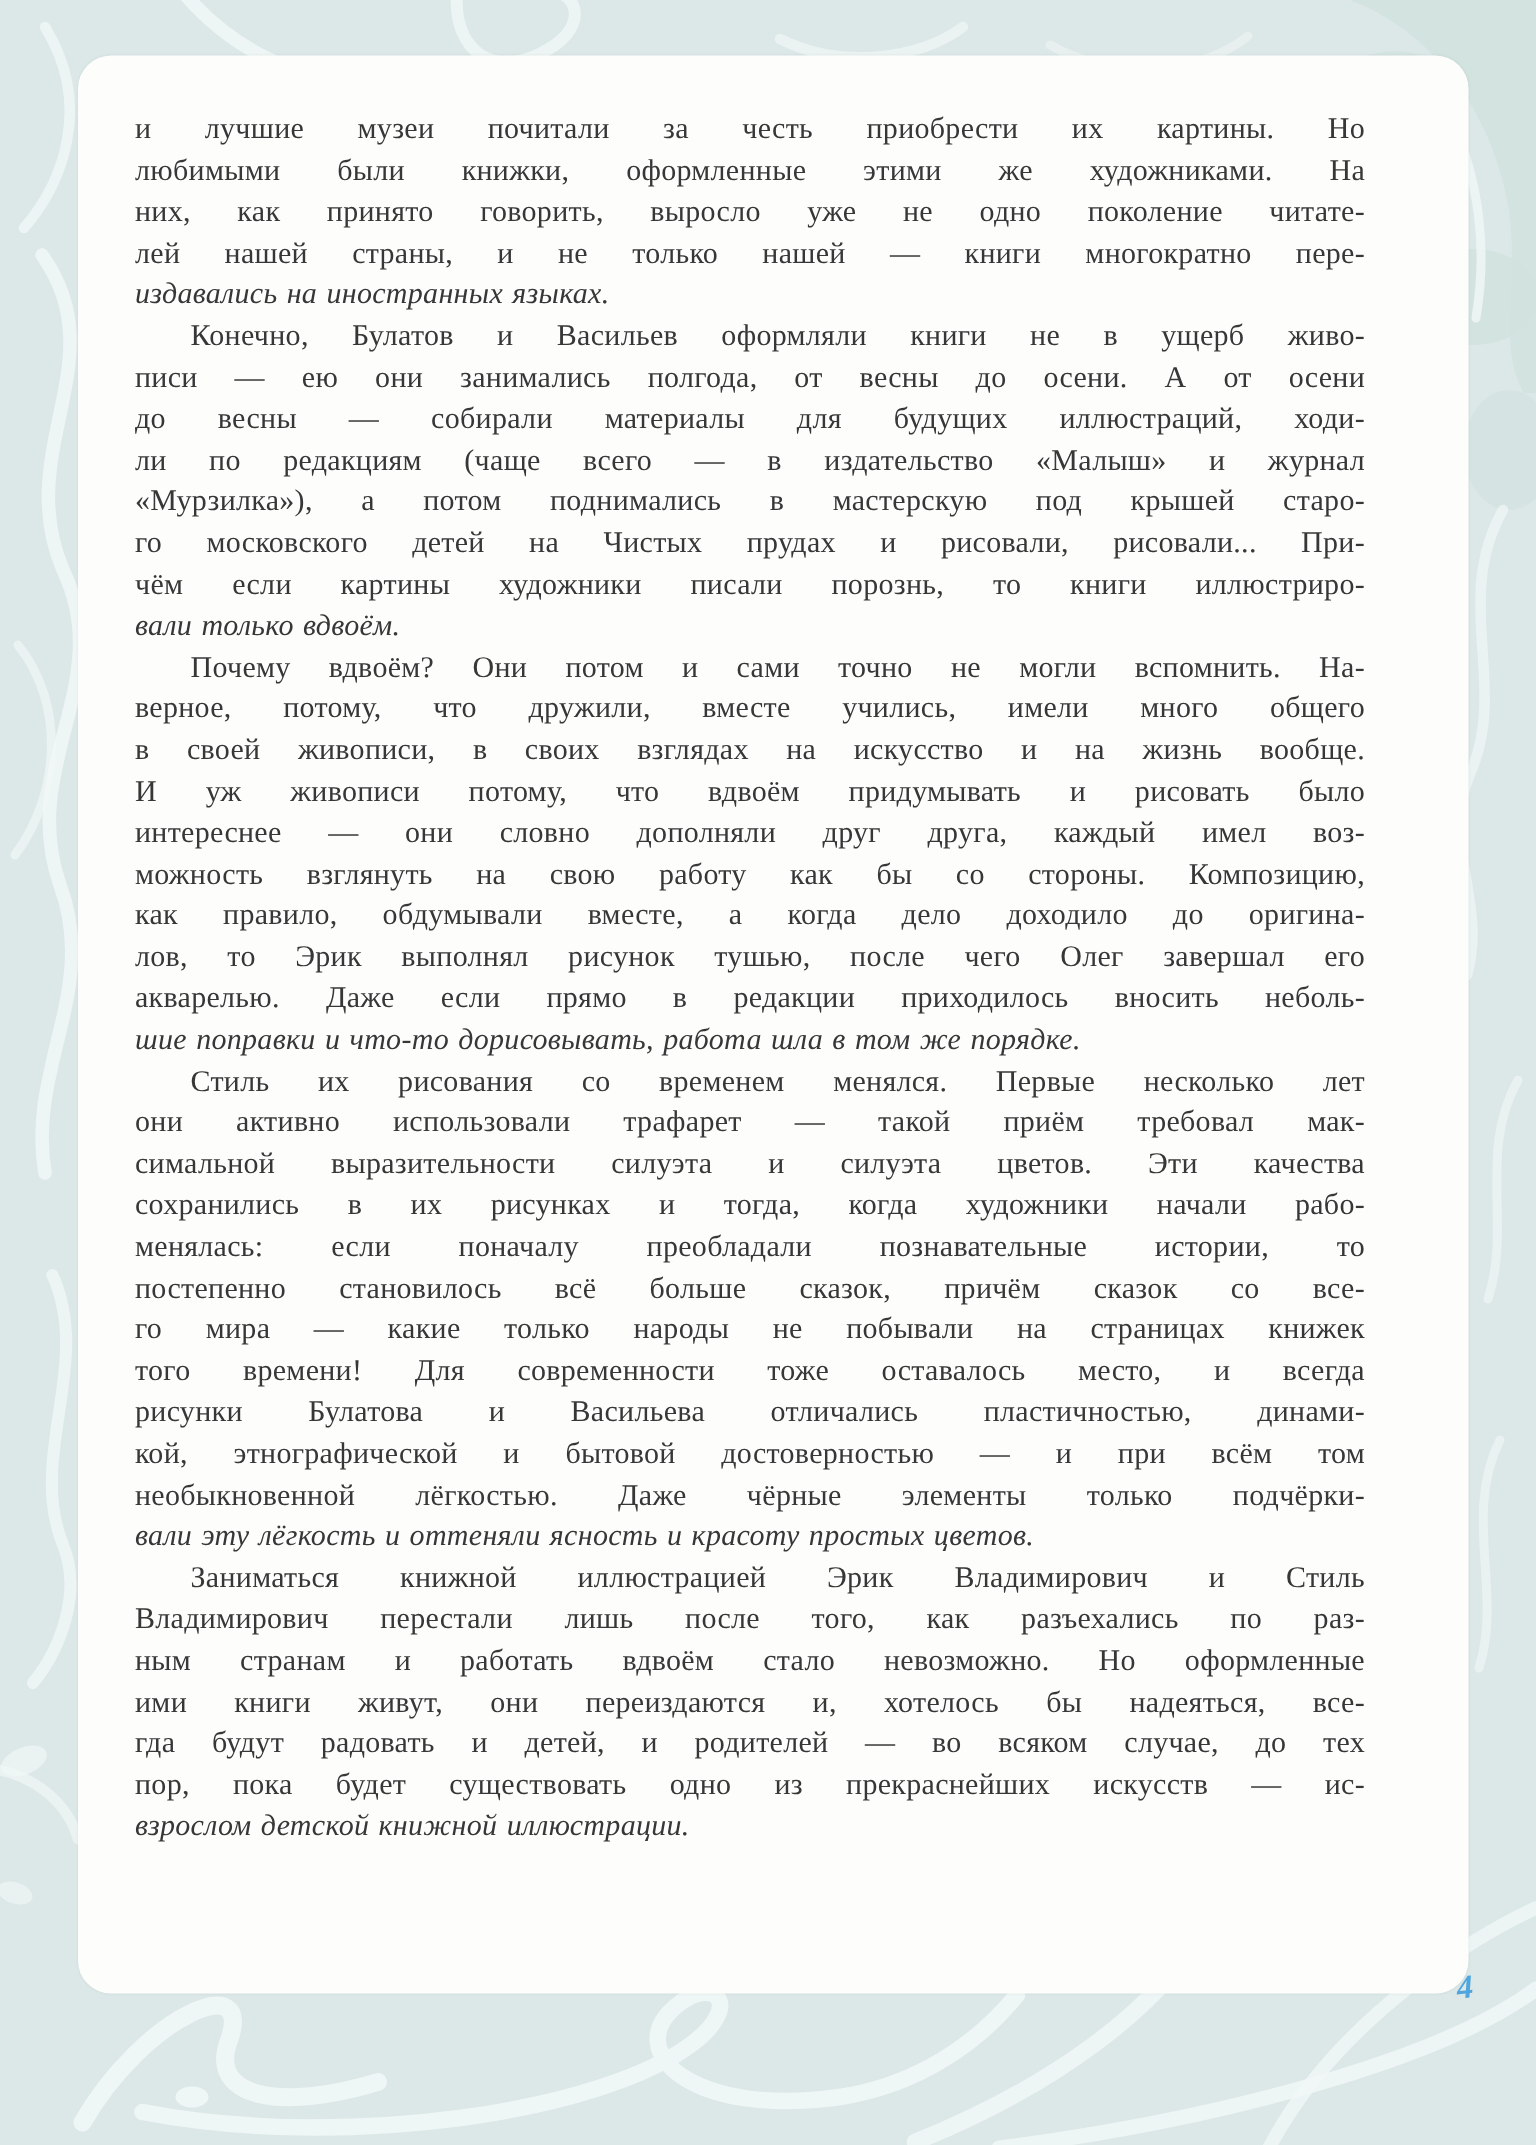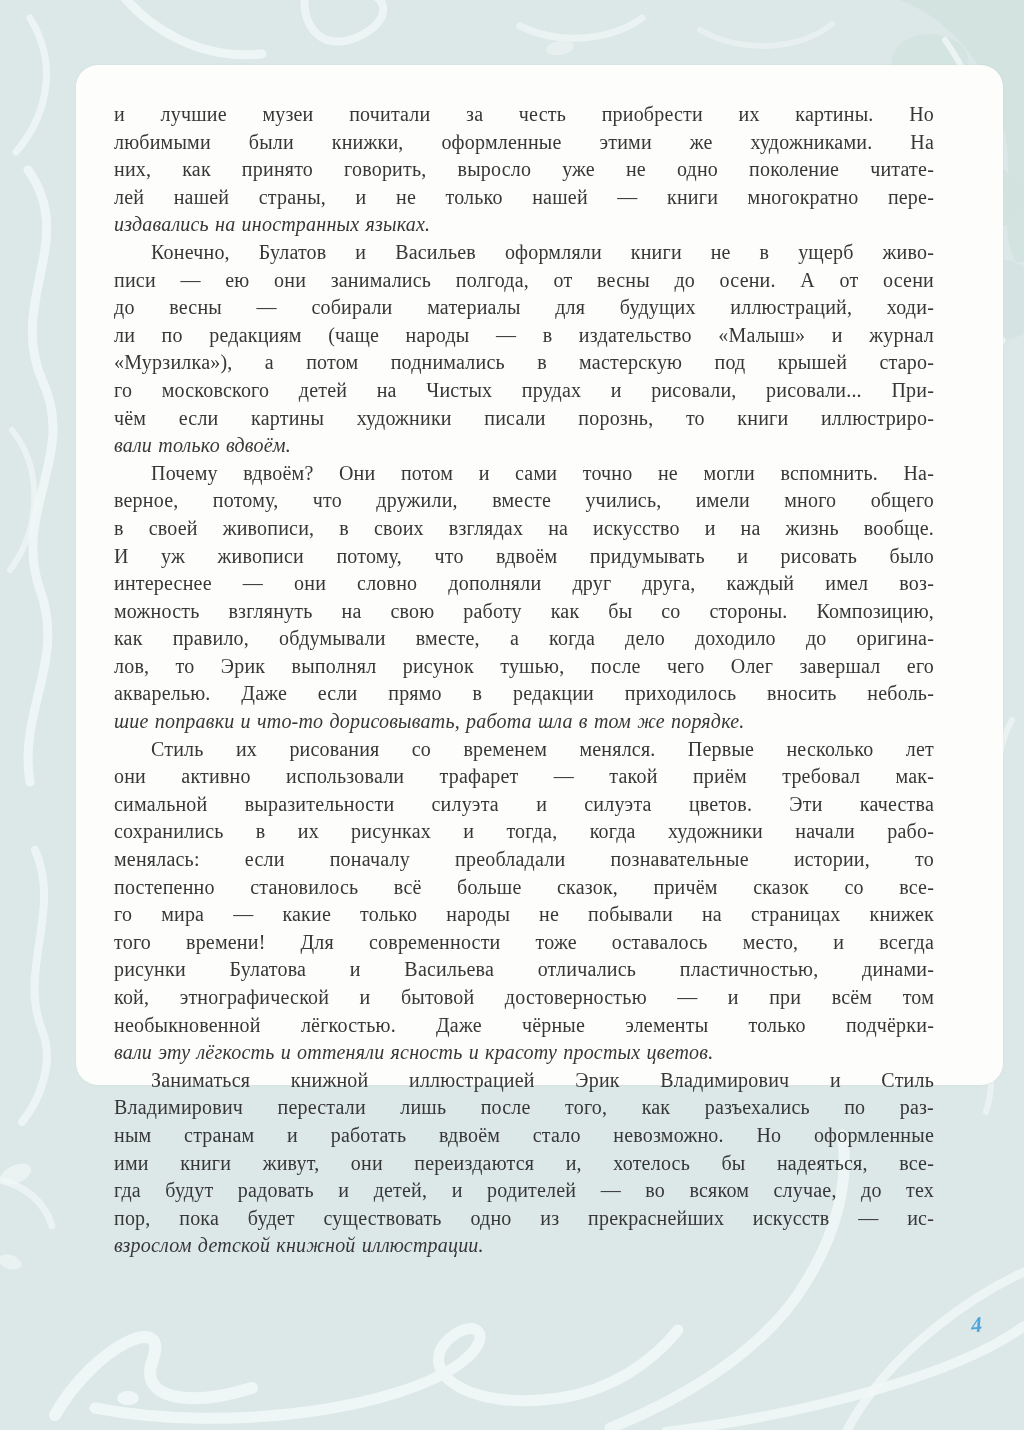--- a/index.html
+++ b/index.html
@@ -16,25 +16,24 @@
     width:1024px;height:1430px;
     background:var(--background);
     overflow:hidden;position:relative;
     font-family:"Liberation Serif","DejaVu Serif",serif;
   }
   .art{position:absolute;left:0;top:0;width:1024px;height:1430px;}
   .art .stroke path{stroke:var(--flourish);fill:none;stroke-linecap:round;}
   .art .leaf{fill:var(--leaf);}
   .art .dot{fill:var(--flourish);}
   .paper{
-    position:absolute;left:76px;top:37px;width:927px;height:1020px;
+    position:absolute;left:52px;top:37px;width:927px;height:1292px;
     background:var(--paper);
     border-radius:22px;
     box-shadow:0 0 2px rgba(60,90,90,.08);
-    margin-top:28px;
   }
   .text-area{
     position:absolute;left:38px;top:36px;width:820px;
     font-size:20px;line-height:27.6px;
     color:var(--ink);
     letter-spacing:0.2px;
   }
   .para{margin:0;}
   .line{
     text-align:justify;
@@ -100,21 +99,21 @@
         <div class="line">и лучшие музеи почитали за честь приобрести их картины. Но</div>
         <div class="line">любимыми были книжки, оформленные этими же художниками. На</div>
         <div class="line">них, как принято говорить, выросло уже не одно поколение читате-</div>
         <div class="line">лей нашей страны, и не только нашей — книги многократно пере-</div>
         <div class="line end">издавались на иностранных языках.</div>
       </div>
       <div class="para">
         <div class="line indent">Конечно, Булатов и Васильев оформляли книги не в ущерб живо-</div>
         <div class="line">писи — ею они занимались полгода, от весны до осени. А от осени</div>
         <div class="line">до весны — собирали материалы для будущих иллюстраций, ходи-</div>
-        <div class="line">ли по редакциям (чаще народы — в издательство «Малыш» и журнал</div>
+        <div class="line">ли по редакциям (чаще всего — в издательство «Малыш» и журнал</div>
         <div class="line">«Мурзилка»), а потом поднимались в мастерскую под крышей старо-</div>
         <div class="line">го московского детей на Чистых прудах и рисовали, рисовали... При-</div>
         <div class="line">чём если картины художники писали порознь, то книги иллюстриро-</div>
         <div class="line end">вали только вдвоём.</div>
       </div>
       <div class="para">
         <div class="line indent">Почему вдвоём? Они потом и сами точно не могли вспомнить. На-</div>
         <div class="line">верное, потому, что дружили, вместе учились, имели много общего</div>
         <div class="line">в своей живописи, в своих взглядах на искусство и на жизнь вообще.</div>
         <div class="line">И уж живописи потому, что вдвоём придумывать и рисовать было</div>

